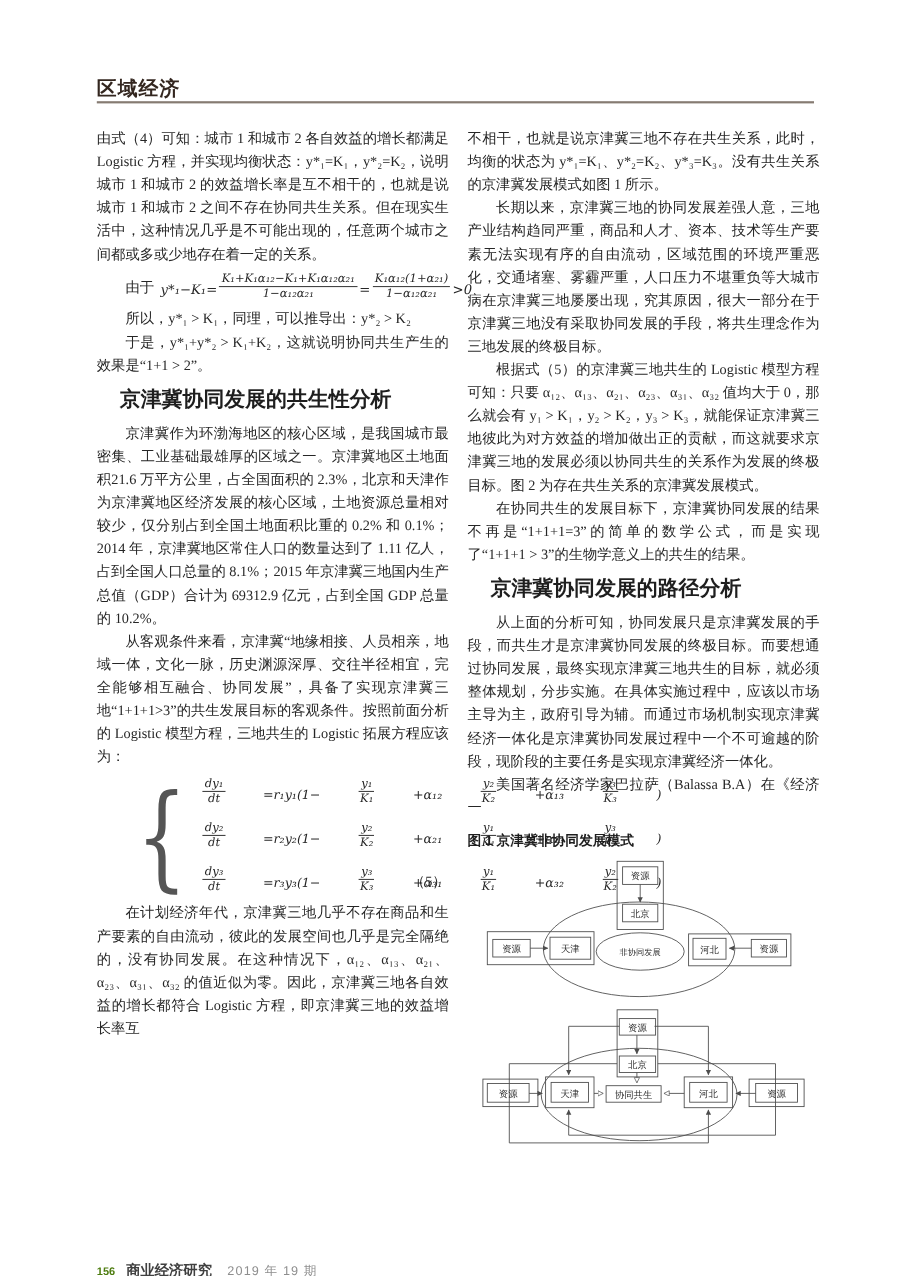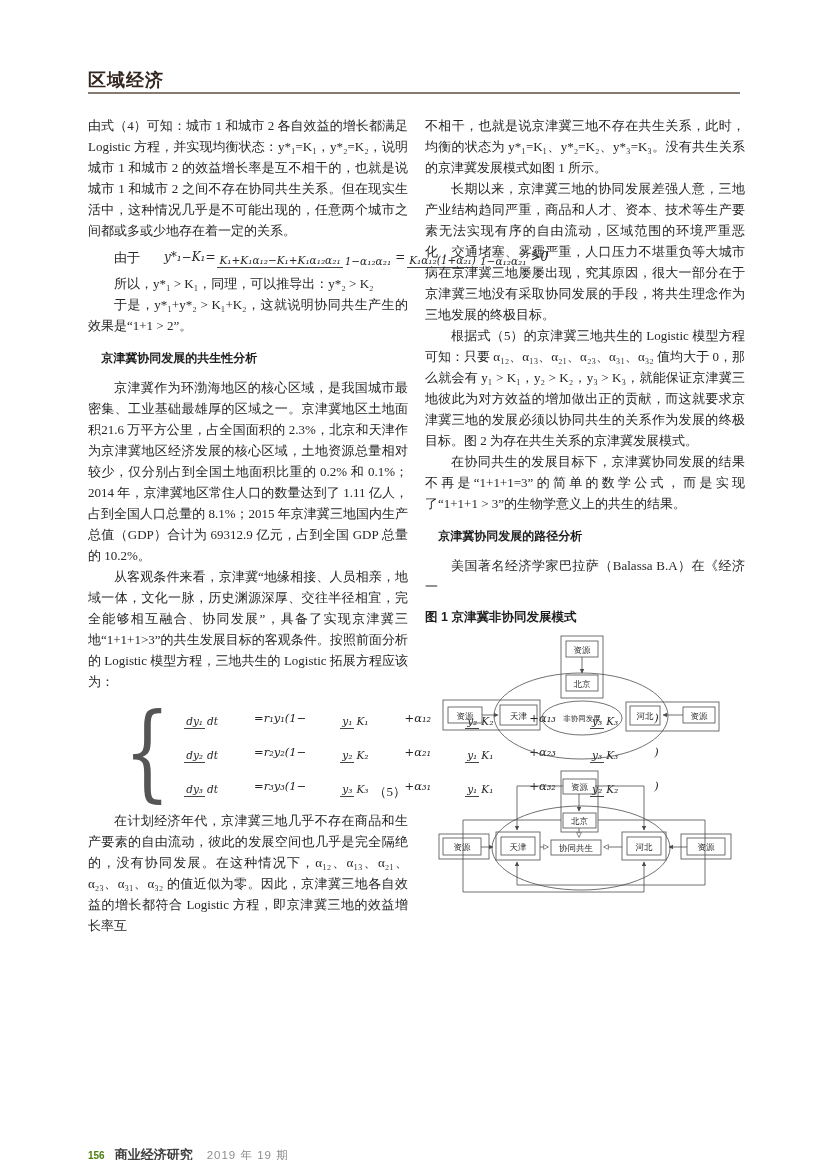--- a/index.html
+++ b/index.html
@@ -18,29 +18,29 @@
     position:absolute;left:88px;top:92px;width:652px;height:2px;background:#867b72;
   }
   
   .col{position:absolute;top:115px;width:320px;font-size:13px;line-height:21px;text-align:justify;}
   .col-left{left:88px;}
   .col-right{left:425px;}
   p{margin:0;}
   .indent{text-indent:2em;}
   .sec-heading{
     font-family:"Liberation Sans","DejaVu Sans",sans-serif;
-    font-weight:bold;font-size:12px;color:#1e1e1e;
+    font-weight:bold;font-size:19px;color:#1e1e1e;
     margin:11px 0 8px 0;text-indent:1.1em;line-height:22px;
   }
   
   .eq-block{margin:6px 0 5px 0;display:flex;align-items:center;font-size:12px;white-space:nowrap;}
-  .eq-label{margin:0 24px 0 2em;font-size:13px;}
+  .eq-label{margin:0 6px 0 2em;font-size:13px;}
   .eq{display:inline-flex;align-items:flex-end;font-style:italic;font-family:"DejaVu Serif",serif;}
   .eq > span{white-space:nowrap;}
-  .frac{display:inline-flex;flex-direction:row;align-items:center;vertical-align:middle;margin:0 2px;font-size:10.5px;line-height:13px;}
+  .frac{display:inline-flex;flex-direction:column;align-items:center;vertical-align:middle;margin:0 2px;font-size:10.5px;line-height:13px;}
   .frac .fnum{border-bottom:1px solid #444;padding:0 2px;}
   .frac .fden{padding:0 2px;}
   .eq-system{position:relative;margin:8px 0 6px 0;display:flex;align-items:center;}
   .brace{font-size:104px;font-weight:100;color:#555;line-height:104px;margin:0 2px 0 26px;
          font-family:"DejaVu Serif",serif;transform:scaleX(0.7);}
   .sys-rows{display:flex;flex-direction:column;gap:13px;}
   .sys-rows .eq{font-size:11.5px;gap:32px;}
   .eq-number{position:absolute;right:2px;bottom:2px;font-size:13px;font-style:normal;}
   
   .fig-caption{
@@ -172,20 +172,21 @@
   </div>
 
   <div class="col col-right">
     <p>不相干，也就是说京津冀三地不存在共生关系，此时，均衡的状态为 y*₁=K₁、y*₂=K₂、y*₃=K₃。没有共生关系的京津冀发展模式如图 1 所示。</p>
     <p class="indent">长期以来，京津冀三地的协同发展差强人意，三地产业结构趋同严重，商品和人才、资本、技术等生产要素无法实现有序的自由流动，区域范围的环境严重恶化，交通堵塞、雾霾严重，人口压力不堪重负等大城市病在京津冀三地屡屡出现，究其原因，很大一部分在于京津冀三地没有采取协同发展的手段，将共生理念作为三地发展的终极目标。</p>
     <p class="indent">根据式（5）的京津冀三地共生的 Logistic 模型方程可知：只要 α₁₂、α₁₃、α₂₁、α₂₃、α₃₁、α₃₂ 值均大于 0，那么就会有 y₁ &gt; K₁，y₂ &gt; K₂，y₃ &gt; K₃，就能保证京津冀三地彼此为对方效益的增加做出正的贡献，而这就要求京津冀三地的发展必须以协同共生的关系作为发展的终极目标。图 2 为存在共生关系的京津冀发展模式。</p>
     <p class="indent">在协同共生的发展目标下，京津冀协同发展的结果不再是“1+1+1=3”的简单的数学公式，而是实现了“1+1+1 &gt; 3”的生物学意义上的共生的结果。</p>
 
     <h2 class="sec-heading">京津冀协同发展的路径分析</h2>
 
+    <p class="indent">从上面的分析可知，协同发展只是京津冀发展的手段，而共生才是京津冀协同发展的终极目标。而要想通过协同发展，最终实现京津冀三地共生的目标，就必须整体规划，分步实施。在具体实施过程中，应该以市场主导为主，政府引导为辅。而通过市场机制实现京津冀经济一体化是京津冀协同发展过程中一个不可逾越的阶段，现阶段的主要任务是实现京津冀经济一体化。</p>
     <p class="indent">美国著名经济学家巴拉萨（Balassa B.A）在《经济一</p>
 
     <p class="fig-caption">图 1  京津冀非协同发展模式</p>
 
     <div class="fig">
       <svg width="320" height="132" viewBox="0 0 320 132">
         <defs>
           <marker id="arr1" markerWidth="7" markerHeight="7" refX="5.5" refY="3" orient="auto">
             <path d="M0,0 L6,3 L0,6 z" fill="#4d4d4d" stroke="none"></path>
           </marker>

